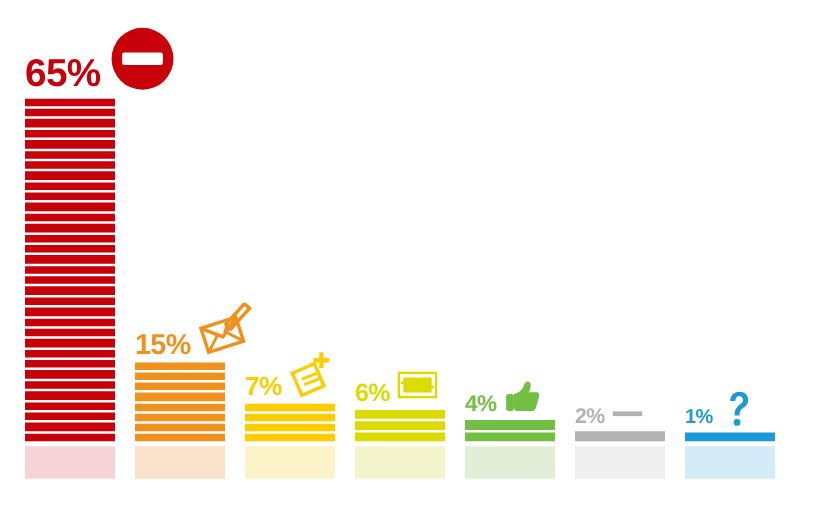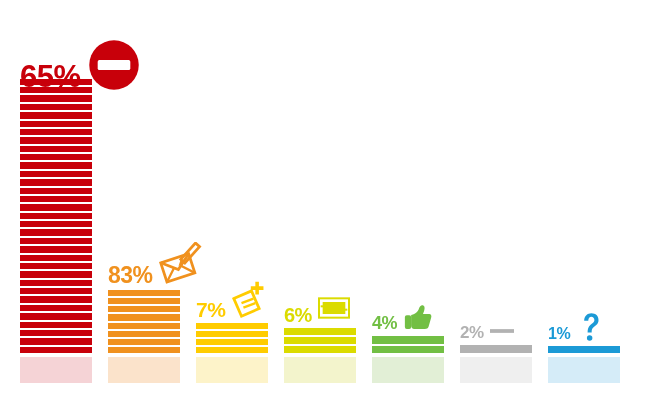--- a/index.html
+++ b/index.html
@@ -97,42 +97,42 @@
         <div class="stripe" style="height: 6.39px; background: rgb(200, 0, 10);"></div>
         <div class="stripe" style="height: 6.39px; background: rgb(200, 0, 10);"></div>
         <div class="stripe" style="height: 6.39px; background: rgb(200, 0, 10);"></div>
         <div class="stripe" style="height: 6.39px; background: rgb(200, 0, 10);"></div>
         <div class="stripe" style="height: 6.39px; background: rgb(200, 0, 10);"></div>
         <div class="stripe" style="height: 6.39px; background: rgb(200, 0, 10);"></div>
         <div class="stripe" style="height: 6.39px; background: rgb(200, 0, 10);"></div>
         <div class="stripe" style="height: 6.39px; background: rgb(200, 0, 10);"></div>
         <div class="stripe" style="height: 6.39px; background: rgb(200, 0, 10);"></div>
       </div>
-      <div class="bar-head" style="bottom: 291px;">
+      <div class="bar-head" style="bottom: 309px;">
         <span class="bar-pct" style="color: rgb(200, 0, 10); font-size: 31px;">65%</span>
         <span class="bar-icon" style="margin-bottom: 0px;"><svg width="54" height="54" viewBox="0 0 48 48">
             <circle cx="24" cy="24" r="22" fill="#C8000A"></circle>
             <rect x="9.5" y="19.5" width="29" height="9" rx="1.5" fill="#ffffff"></rect>
           </svg></span>
       </div>
     </div>
     <div class="bar-group" style="left: 108px;">
       <div class="bar-base" style="background: rgb(251, 227, 203); height: 26px;"></div>
       <div class="bar-stack" style="height: 63px; bottom: 30px;">
         <div class="stripe" style="height: 6.13px; background: rgb(240, 145, 30);"></div>
         <div class="stripe" style="height: 6.13px; background: rgb(240, 145, 30);"></div>
         <div class="stripe" style="height: 6.13px; background: rgb(240, 145, 30);"></div>
         <div class="stripe" style="height: 6.13px; background: rgb(240, 145, 30);"></div>
         <div class="stripe" style="height: 6.13px; background: rgb(240, 145, 30);"></div>
         <div class="stripe" style="height: 6.13px; background: rgb(240, 145, 30);"></div>
         <div class="stripe" style="height: 6.13px; background: rgb(240, 145, 30);"></div>
         <div class="stripe" style="height: 6.13px; background: rgb(240, 145, 30);"></div>
       </div>
       <div class="bar-head" style="bottom: 97px;">
-        <span class="bar-pct" style="color: rgb(240, 145, 30); font-size: 23px;">83%</span>
+        <span class="bar-pct" style="color: rgb(240, 145, 30); font-size: 23px;">15%</span>
         <span class="bar-icon" style="margin-bottom: 0px;"><svg width="44" height="44" viewBox="0 0 48 48">
             <g transform="rotate(-18 24 26)">
               <rect x="4" y="16" width="32" height="22" fill="none" stroke="#F0911E" stroke-width="3"></rect>
               <path d="M4 16 L20 29 L36 16" fill="none" stroke="#F0911E" stroke-width="3"></path>
               <path d="M4 38 L16 26 M36 38 L24 26" fill="none" stroke="#F0911E" stroke-width="2.5"></path>
             </g>
             <g transform="rotate(42 34 12)">
               <rect x="31" y="0" width="6" height="24" fill="none" stroke="#F0911E" stroke-width="3"></rect>
               <path d="M31 24 L34 31 L37 24 Z" fill="#F0911E"></path>
             </g>

